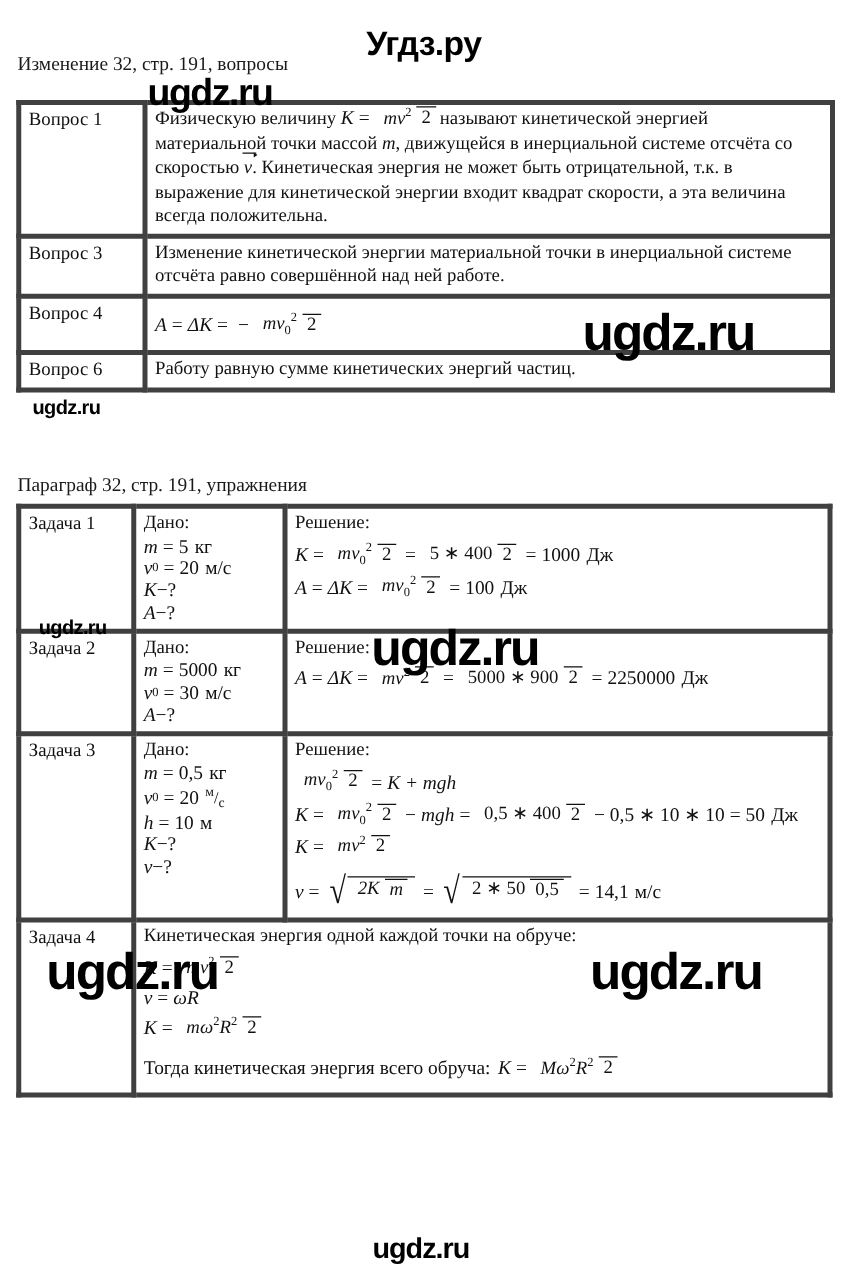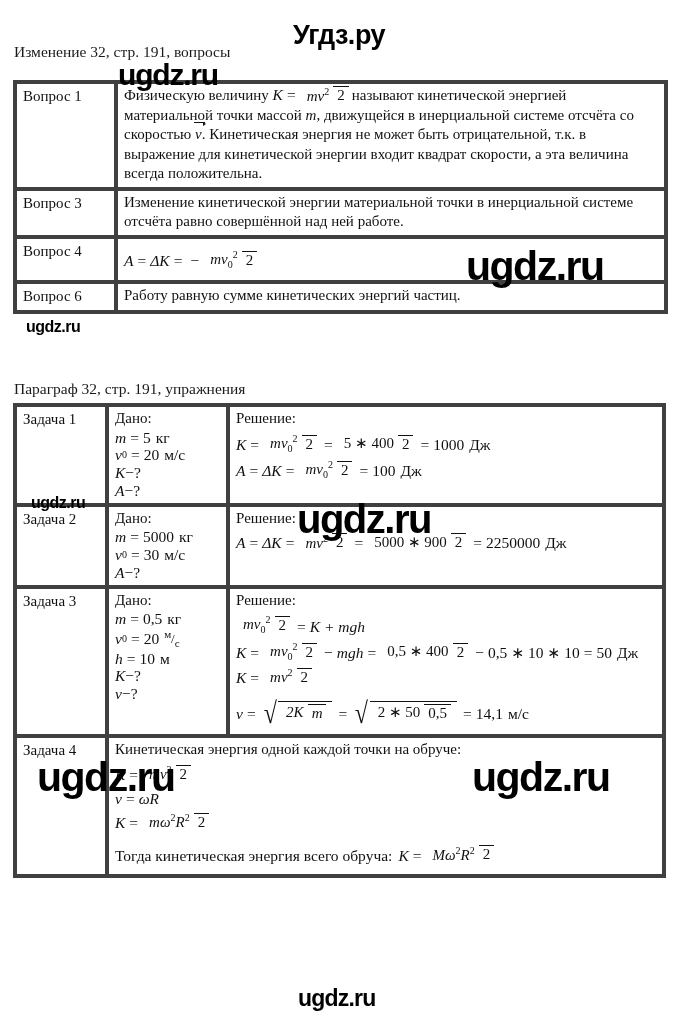--- a/index.html
+++ b/index.html
@@ -411,21 +411,21 @@
 
         <div class="math mrow mline">
           <span class="mi">K</span>
           <span class="op">=</span>
           <span class="frac">
             <span class="num mi"><span>m</span><span>ω</span><span class="sup">2</span><span>R</span><span class="sup">2</span></span>
             <span class="den">2</span>
           </span>
         </div>
 
-        <div class="math mrow mline" style="margin-top:14px;align-items:flex-end;">
+        <div class="math mrow mline" style="margin-top:14px;">
           <span style="font-style:normal;margin-right:6px;">Тогда кинетическая энергия всего обруча:</span>
           <span class="mi">K</span>
           <span class="op">=</span>
           <span class="frac">
             <span class="num mi"><span>M</span><span>ω</span><span class="sup">2</span><span>R</span><span class="sup">2</span></span>
             <span class="den">2</span>
           </span>
         </div>
       </td>
     </tr>

